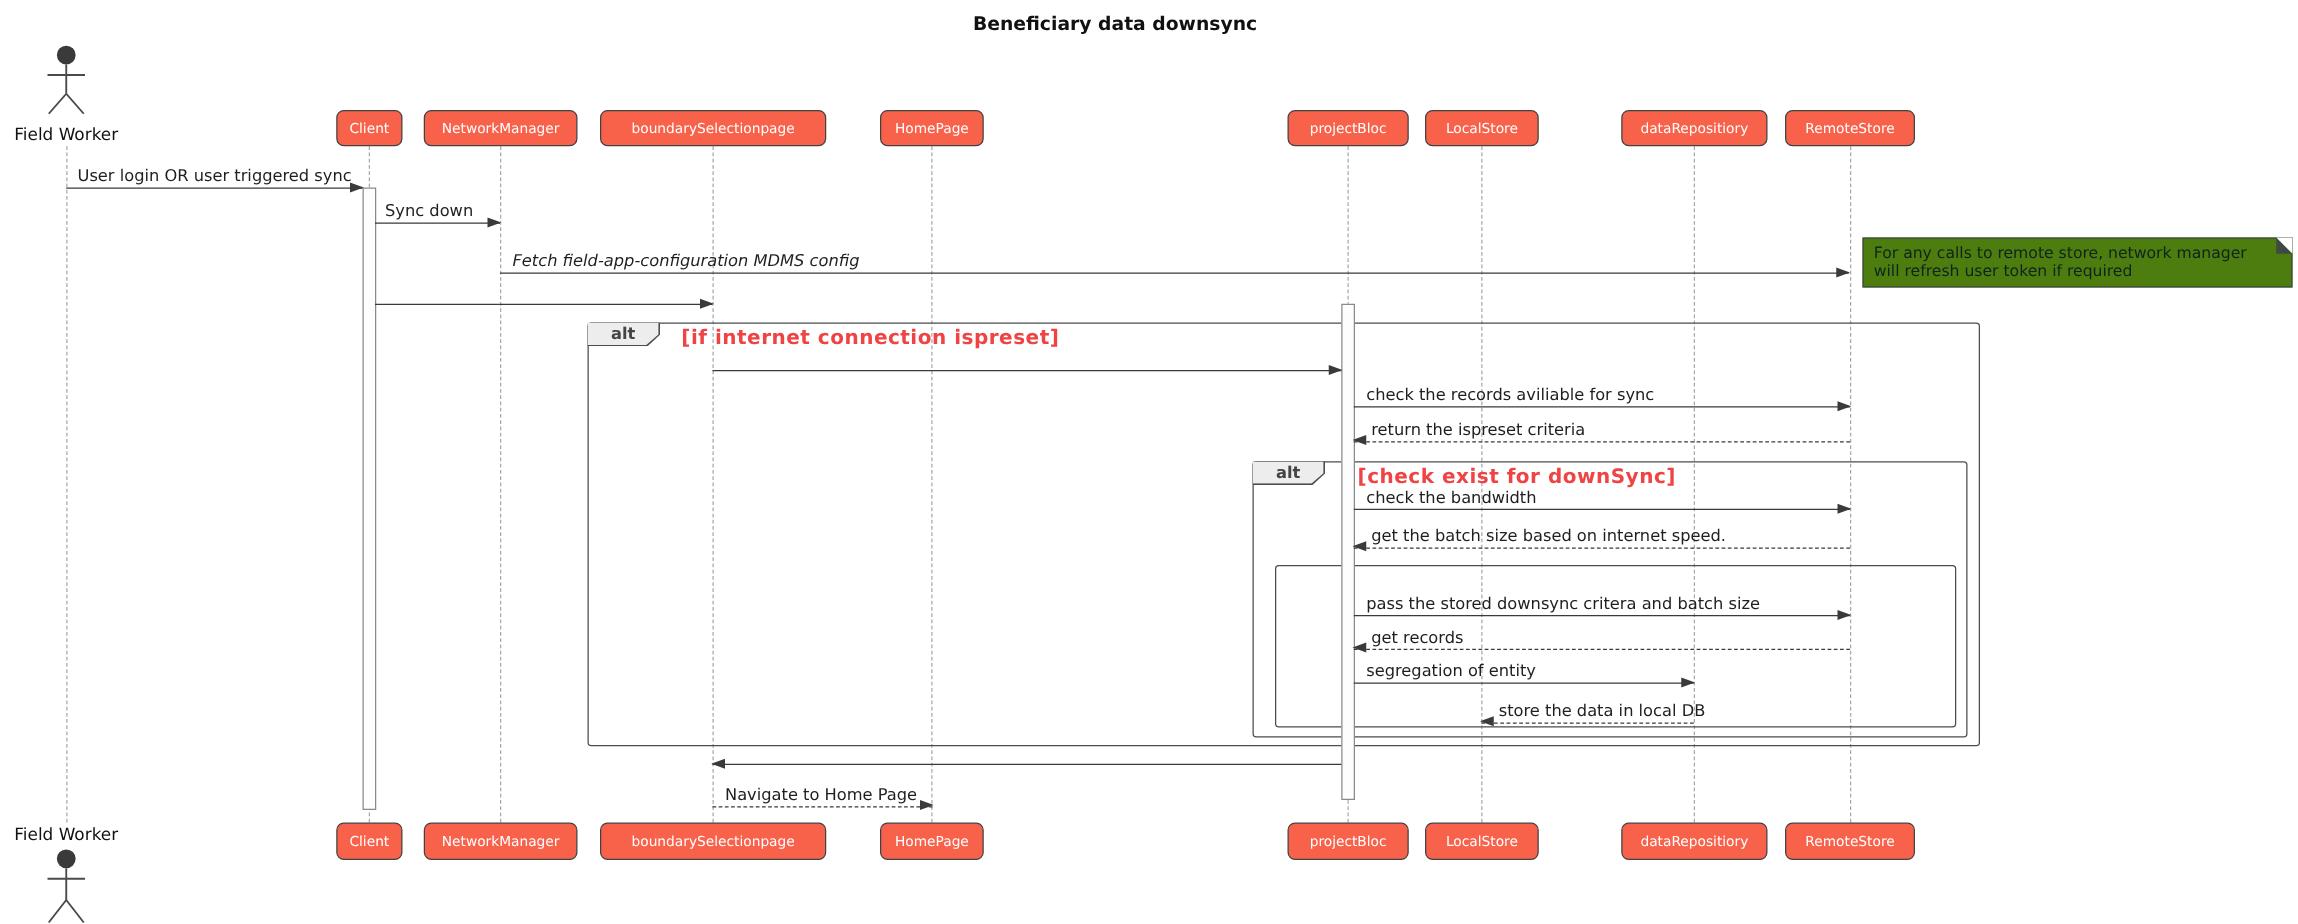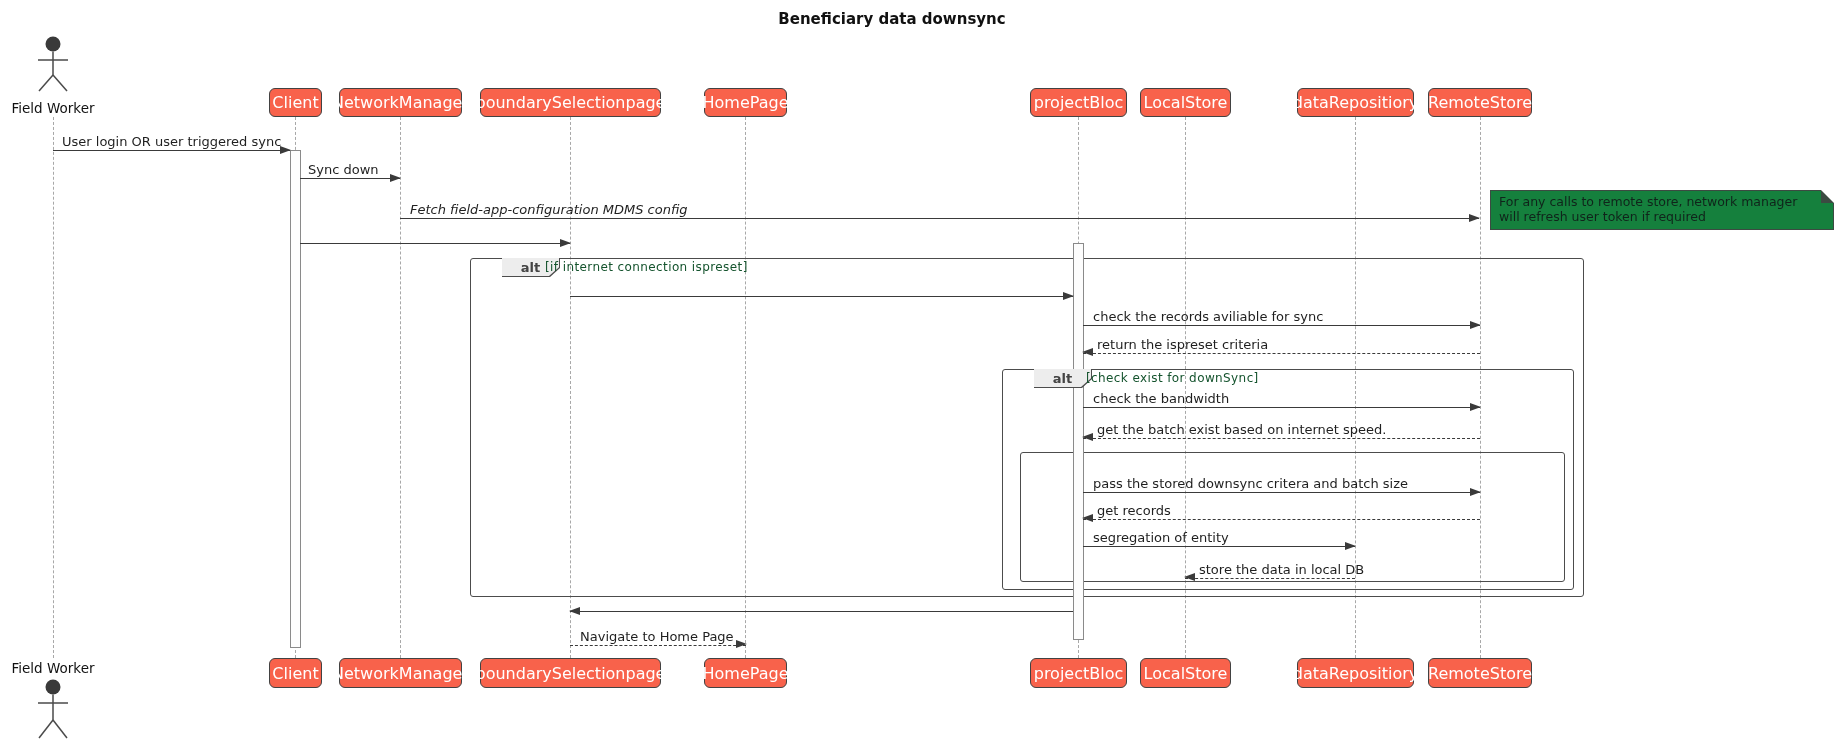--- a/index.html
+++ b/index.html
@@ -6,40 +6,40 @@
   .canvas{position:relative;width:1838px;height:739px;background:#fff;overflow:hidden;
           font-family:"DejaVu Sans","Liberation Sans",sans-serif;border-radius:28px;}
   .title{position:absolute;font-weight:bold;font-size:15px;color:#111;text-align:center;}
   
   .lifeline{position:absolute;width:0;border-left:1px dashed #A8A8A8;z-index:1;}
   
   .activation{position:absolute;width:11px;background:#fdfdfd;border:1px solid #8a8a8a;box-sizing:border-box;z-index:4;}
   
   .pbox{position:absolute;height:29px;display:flex;align-items:center;justify-content:center;
         background:#F8624B;border:1.8px solid #424242;border-radius:6px;box-sizing:border-box;
-        color:#fff;font-size:16px;white-space:nowrap;z-index:7;}
+        color:#fff;font-size:11px;white-space:nowrap;z-index:7;}
   .pbox.bottom{height:30px;}
   
   .frame{position:absolute;border:1.3px solid #4c4c4c;border-radius:3px;box-sizing:border-box;background:transparent;z-index:3;}
-  .flabel{position:absolute;z-index:5;background:#4c4c4c;margin-left:32px;}
+  .flabel{position:absolute;z-index:5;background:#4c4c4c;}
   .flabel .fill{position:absolute;left:0;top:0;right:1px;bottom:1px;background:#EDEDED;
         display:flex;align-items:center;font-weight:bold;font-size:13px;color:#444;}
   .flabel,.flabel .fill{clip-path:polygon(0 0,100% 0,100% 52%,calc(100% - 10px) 100%,0 100%);}
   .flabel.small .fill{justify-content:center;}
   .flabel.wide .fill{padding-left:14px;white-space:pre;}
-  .guard{position:absolute;font-weight:normal;font-size:12px;letter-spacing:.4px;color:#14532d;white-space:nowrap;z-index:5;}
+  .guard{position:absolute;font-weight:bold;font-size:16px;letter-spacing:.4px;color:#ef4444;white-space:nowrap;z-index:5;}
   
   .msg{position:absolute;height:0;border-top:1.2px solid #3A3A3A;z-index:5;}
   .msg.dashed{border-top:none;border-bottom:1px dashed #3A3A3A;}
   .ah{position:absolute;width:0;height:0;border-style:solid;border-color:transparent;}
   .ah-r{right:-1px;top:-5.5px;border-width:4.5px 0 4.5px 11px;border-left-color:#3A3A3A;}
   .ah-l{left:-1px;top:-5.5px;border-width:4.5px 11px 4.5px 0;border-right-color:#3A3A3A;}
   .mlabel{position:absolute;font-size:13px;color:#1f1f1f;white-space:nowrap;z-index:6;}
   
-  .note{position:absolute;background:#15803d;border:1.4px solid #3C4A42;box-sizing:border-box;
+  .note{position:absolute;background:#4d7c0f;border:1.4px solid #3C4A42;box-sizing:border-box;
         padding:3px 8px 12px 8px;font-size:12.5px;line-height:15px;color:#10241b;z-index:4;white-space:nowrap;}
   .note::after{content:"";position:absolute;top:-1px;right:-1px;width:0;height:0;
         border-style:solid;border-width:0 13px 13px 0;border-color:#ffffff #ffffff #3C4A42 #3C4A42;}
   .actor-label{position:absolute;font-size:13.5px;color:#111;text-align:center;z-index:6;}
   .actor-svg{position:absolute;z-index:2;}
 </style>
 </head>
 <body>
 
 <div class="canvas">
@@ -121,21 +121,21 @@
   <div class="mlabel" style="left:1097px;top:337px;">return the ispreset criteria</div>
 
   <div class="msg" style="left:1083px;top:407px;width:397px;">
       <span class="ah ah-r"></span>
     </div>
   <div class="mlabel" style="left:1093px;top:391px;">check the bandwidth</div>
 
   <div class="msg dashed" style="left:1083px;top:438px;width:397px;">
       <span class="ah ah-l"></span>
     </div>
-  <div class="mlabel" style="left:1097px;top:422px;">get the batch exist based on internet speed.</div>
+  <div class="mlabel" style="left:1097px;top:422px;">get the batch size based on internet speed.</div>
 
   <div class="msg" style="left:1083px;top:492px;width:397px;">
       <span class="ah ah-r"></span>
     </div>
   <div class="mlabel" style="left:1093px;top:476px;">pass the stored downsync critera and batch size</div>
 
   <div class="msg dashed" style="left:1083px;top:519px;width:397px;">
       <span class="ah ah-l"></span>
     </div>
   <div class="mlabel" style="left:1097px;top:503px;">get records</div>

